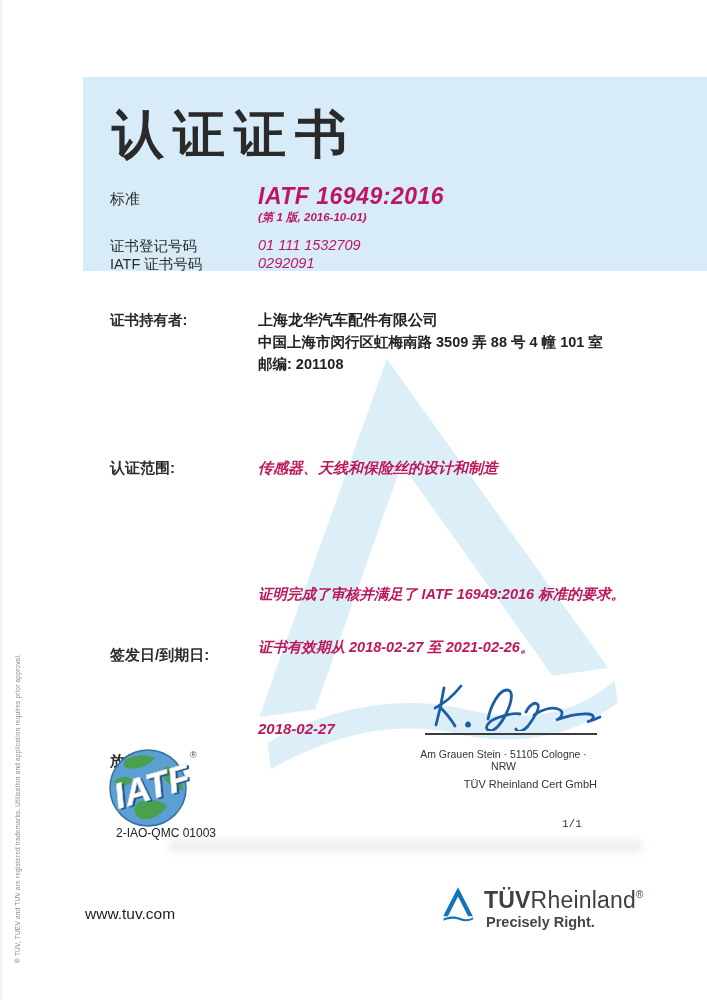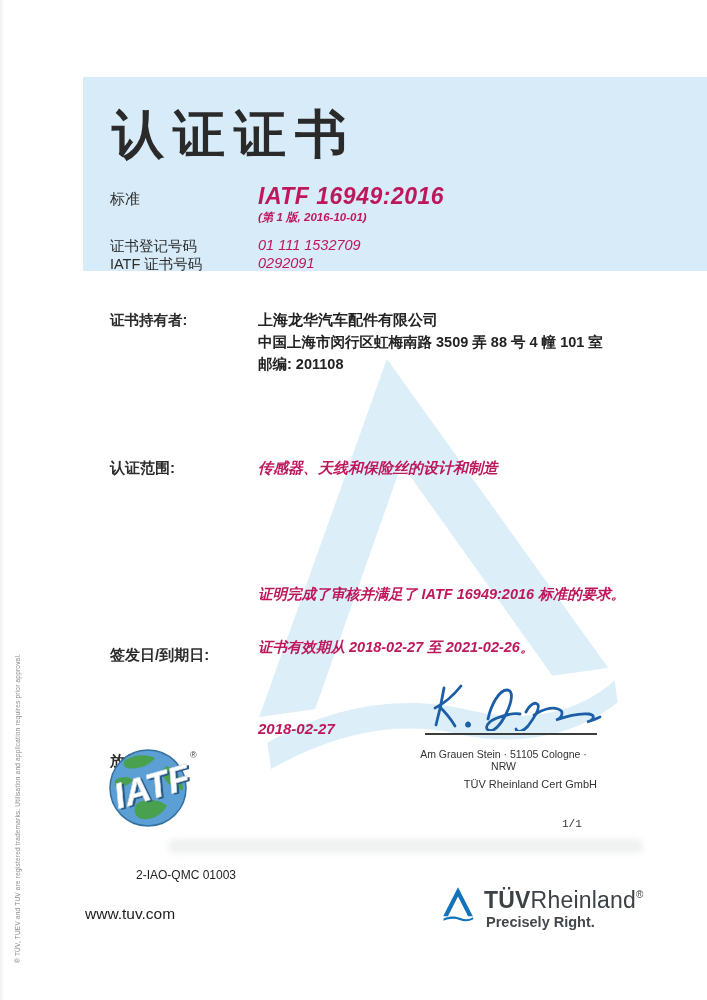--- a/index.html
+++ b/index.html
@@ -51,21 +51,21 @@
   .holder-block div{ font-weight:bold; }
 
   
   .sig-svg{ position:absolute; left:428px; top:681px; width:176px; height:50px; }
   .sig-line{ position:absolute; left:425px; top:733px; width:172px; border-top:2px solid #3c3c3c; }
   .sig-org{ position:absolute; left:420px; top:736px; width:177px; text-align:right; font-size:11px; color:#333;margin-top:42px; }
   .sig-addr{ position:absolute; left:410px; top:748px; width:187px; text-align:center; font-size:10.5px; color:#333; }
 
   
   .iatf-logo{ position:absolute; left:105px; top:746px; width:96px; height:84px; }
-  .iatf-code{ position:absolute; left:116px; top:868px; font-size:12px; color:#222;margin-left:20px; }
+  .iatf-code{ position:absolute; left:116px; top:826px; font-size:12px; color:#222; }
   .page-num{ position:absolute; left:562px; top:818px; font-size:11px; color:#333;font-family:Liberation Mono, monospace; }
 
   
   .smudge{
     position:absolute; left:168px; top:839px; width:475px; height:14px;
     background:rgba(100,105,110,.10); filter:blur(3px); border-radius:6px;
   }
 
   .website{ position:absolute; left:85px; top:905px; font-size:15.5px; color:#1c1c1c; }
 

